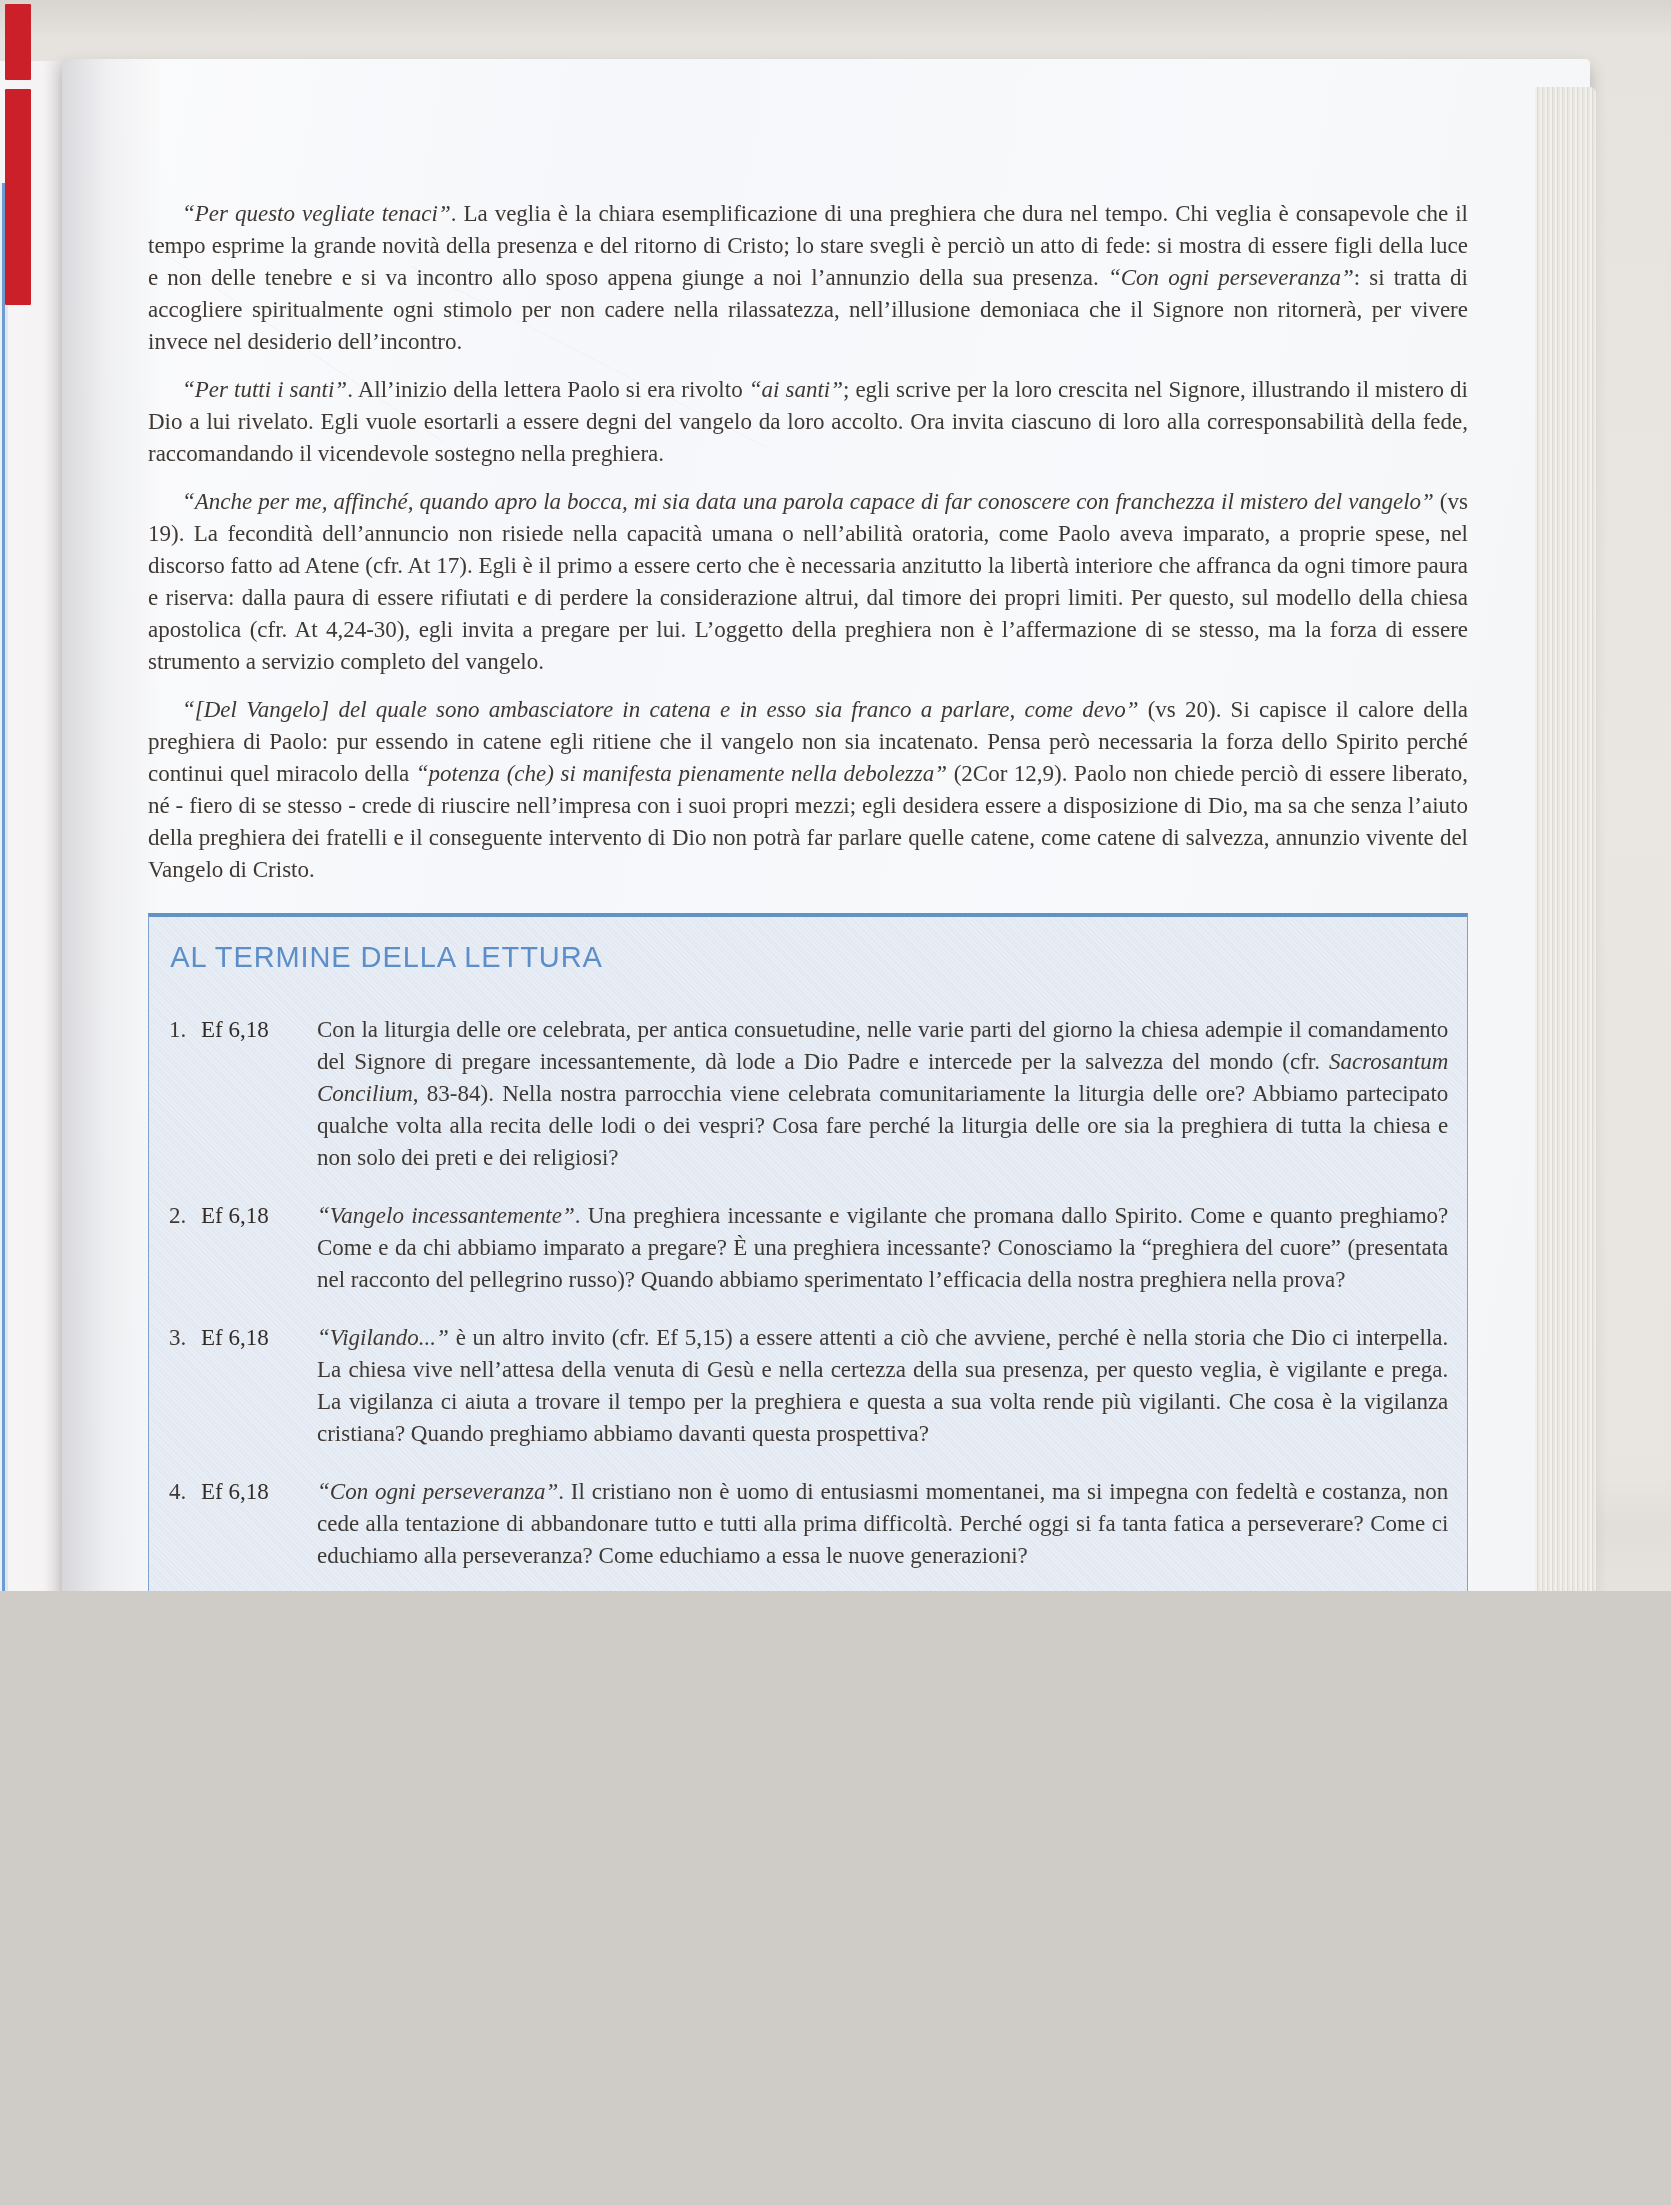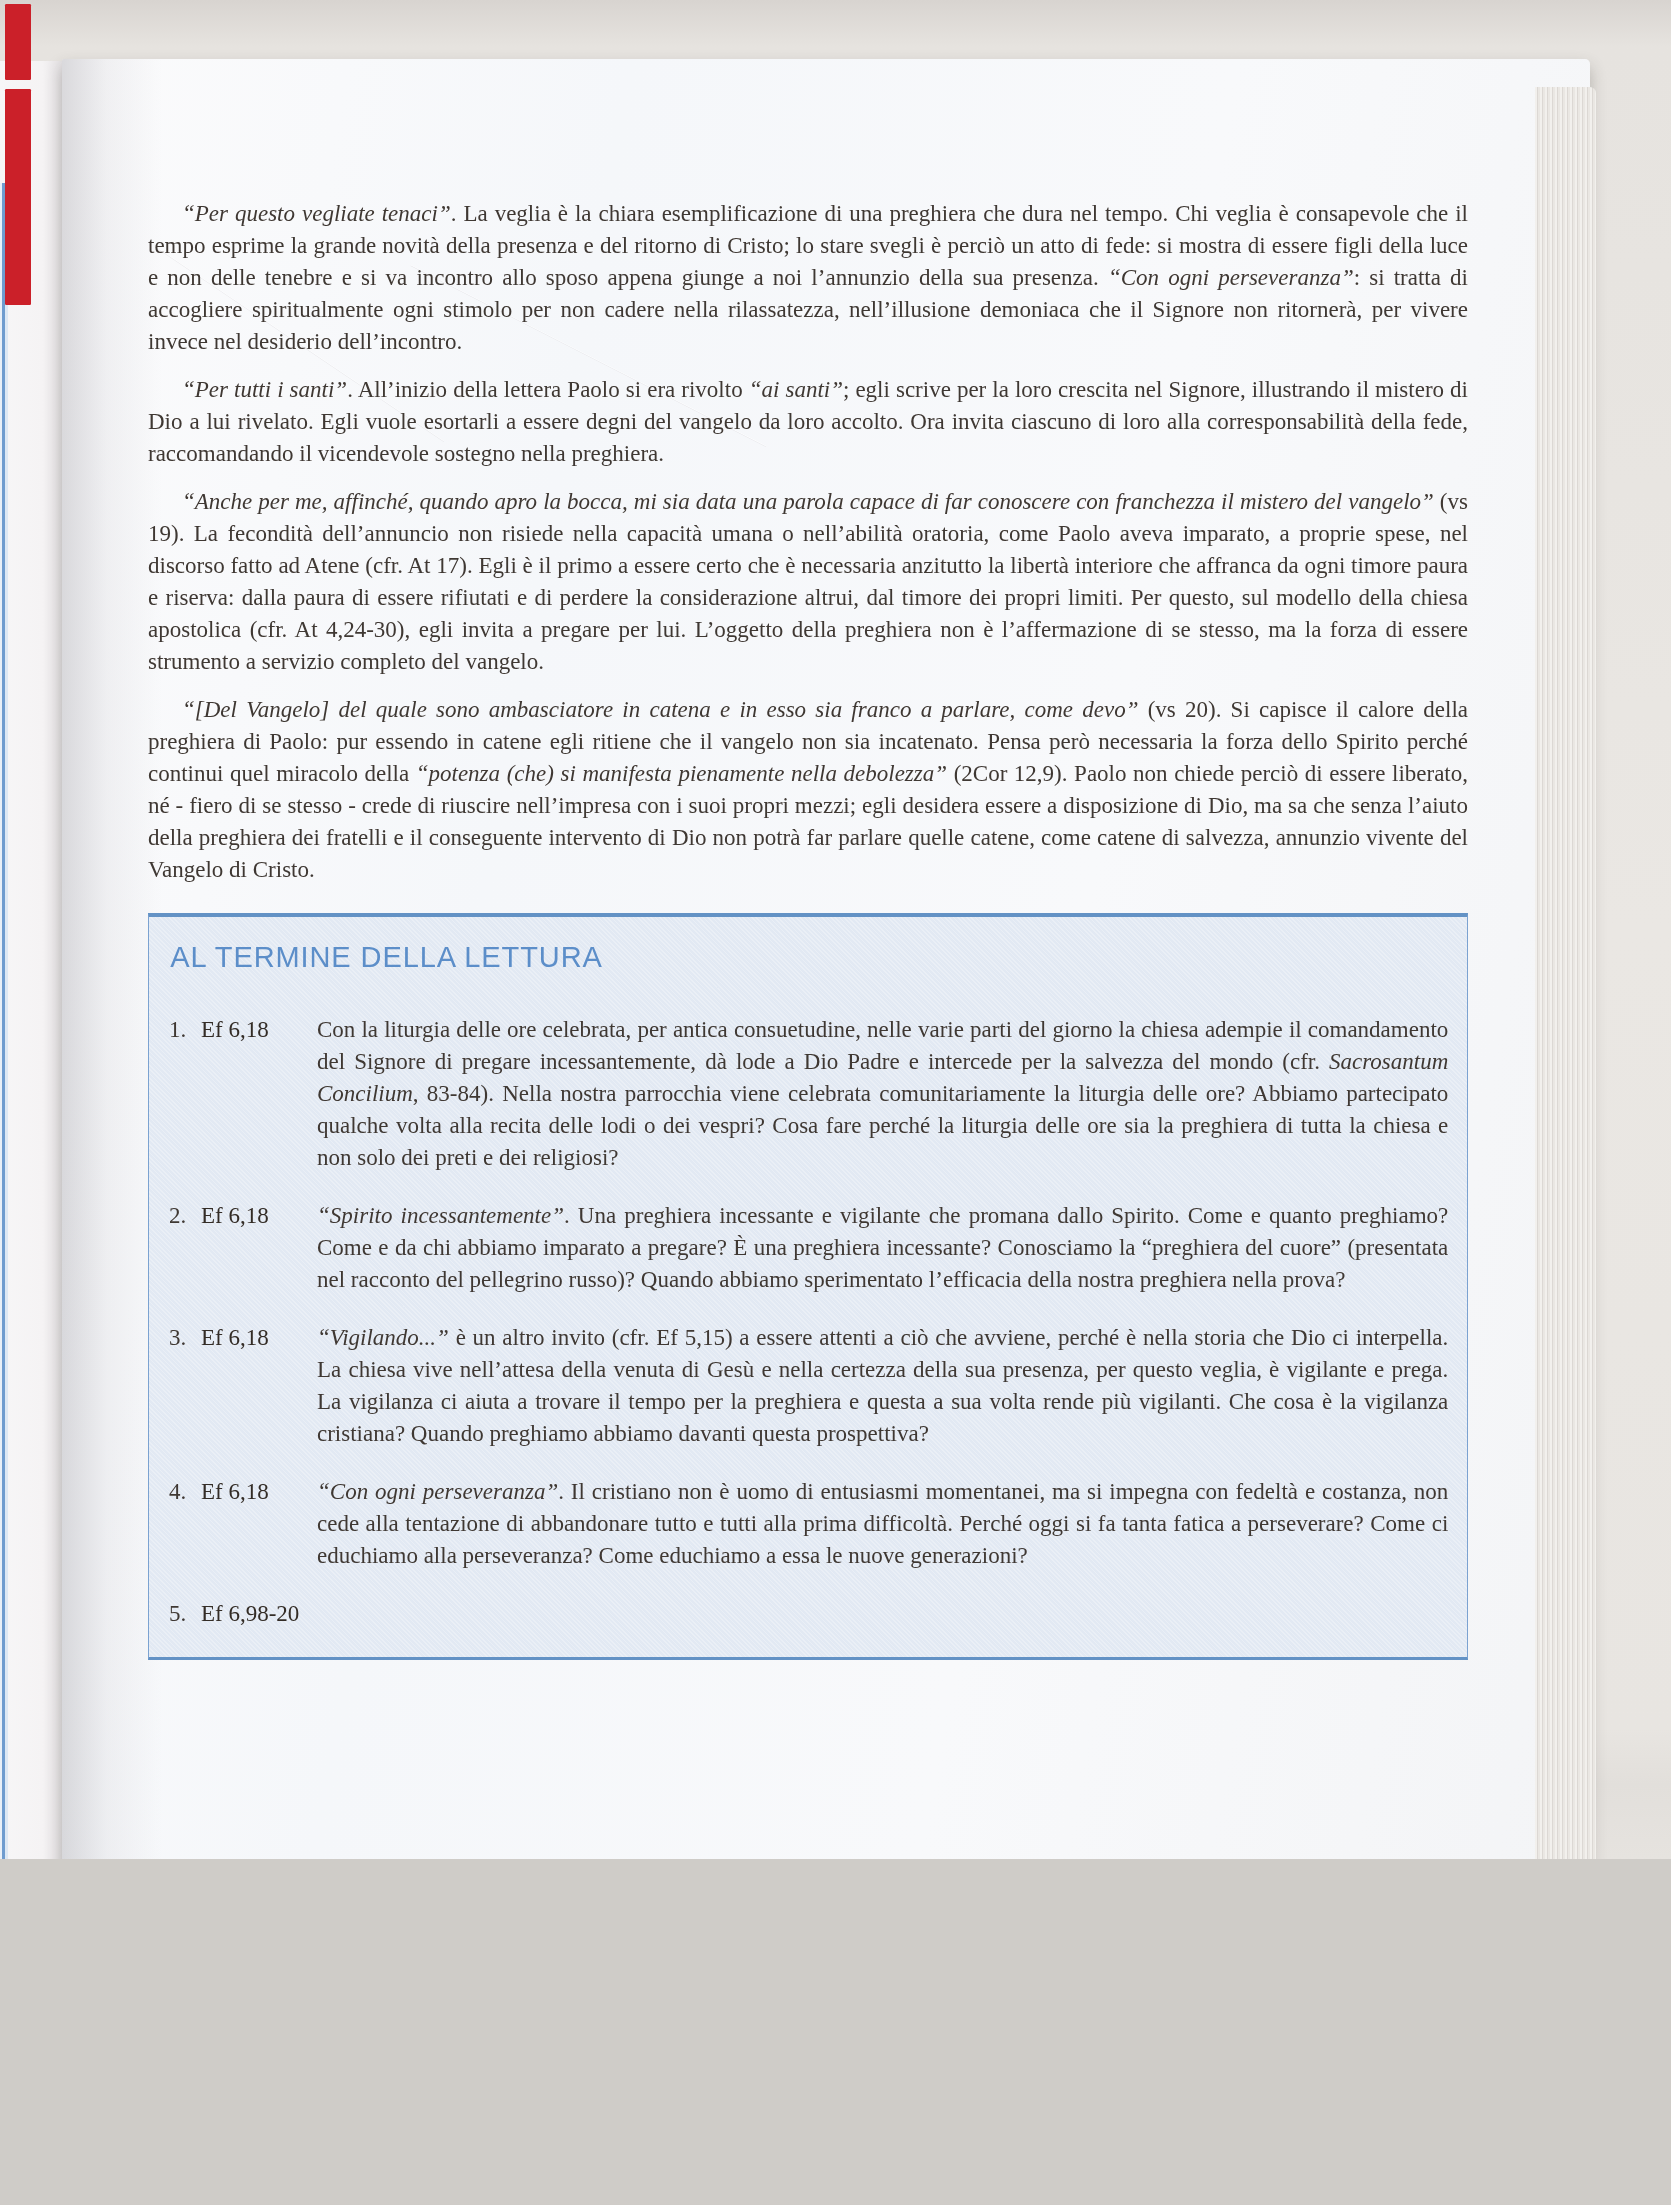--- a/index.html
+++ b/index.html
@@ -1,17 +1,17 @@
 <!DOCTYPE html>
 <html lang="it" style="font-size:10px"><head>
 <meta charset="utf-8">
 <style>
   html,body{margin:0;padding:0;background:#cfccc8;}
   .canvas{
-    position:relative;width:1672px;height:1859px;overflow:hidden;
+    position:relative;width:1672px;height:1591px;overflow:hidden;
     background:linear-gradient(180deg,#d8d4d0 0%,#e6e3df 2.5%,#eae7e3 50%,#e8e5e1 93%,#e2dfdb 96%,#e6e3df 100%);
     font-family:"Liberation Serif",serif;
   }
   
   .left-page{
     position:absolute;left:0;top:61px;width:77px;height:2066px;
     background:linear-gradient(90deg,#f7f6f7 0%,#f5f3f4 55%,#e7e4e6 78%,#d9d5d8 92%,#c9c5c8 100%);
   }
   .blue-sliver{
     position:absolute;left:0;top:183px;width:8px;height:1713px;
@@ -120,21 +120,21 @@
       <div id="items">
   <div class="item">
     <span class="num">1.</span>
     <span class="ref">Ef 6,18</span>
     <span class="itext"><span>Con la liturgia delle ore celebrata, per antica consuetudine, nelle varie parti del giorno la chiesa adempie il comandamento del Signore di pregare incessantemente, dà lode a Dio Padre e intercede per la salvezza del mondo (cfr. </span><i>Sacrosantum Concilium</i><span>, 83-84). Nella nostra parrocchia viene celebrata comunitariamente la liturgia delle ore? Abbiamo partecipato qualche volta alla recita delle lodi o dei vespri? Cosa fare perché la liturgia delle ore sia la preghiera di tutta la chiesa e non solo dei preti e dei religiosi?</span></span>
   </div>
 
   <div class="item">
     <span class="num">2.</span>
     <span class="ref">Ef 6,18</span>
-    <span class="itext"><i>“Spirito incessantemente”</i><span>. Una preghiera incessante e vigilante che promana dallo Spirito. Come e quanto preghiamo? Come e da chi abbiamo imparato a pregare? È una preghiera incessante? Conosciamo la “preghiera del cuore” (presentata nel racconto del pellegrino russo)? Quando abbiamo sperimentato l’efficacia della nostra preghiera nella prova?</span></span>
+    <span class="itext"><i>“Vangelo incessantemente”</i><span>. Una preghiera incessante e vigilante che promana dallo Spirito. Come e quanto preghiamo? Come e da chi abbiamo imparato a pregare? È una preghiera incessante? Conosciamo la “preghiera del cuore” (presentata nel racconto del pellegrino russo)? Quando abbiamo sperimentato l’efficacia della nostra preghiera nella prova?</span></span>
   </div>
 
   <div class="item">
     <span class="num">3.</span>
     <span class="ref">Ef 6,18</span>
     <span class="itext"><i>“Vigilando...”</i><span> è un altro invito (cfr. Ef 5,15) a essere attenti a ciò che avviene, perché è nella storia che Dio ci interpella. La chiesa vive nell’attesa della venuta di Gesù e nella certezza della sua presenza, per questo veglia, è vigilante e prega. La vigilanza ci aiuta a trovare il tempo per la preghiera e questa a sua volta rende più vigilanti. Che cosa è la vigilanza cristiana? Quando preghiamo abbiamo davanti questa prospettiva?</span></span>
   </div>
 
   <div class="item">
     <span class="num">4.</span>

